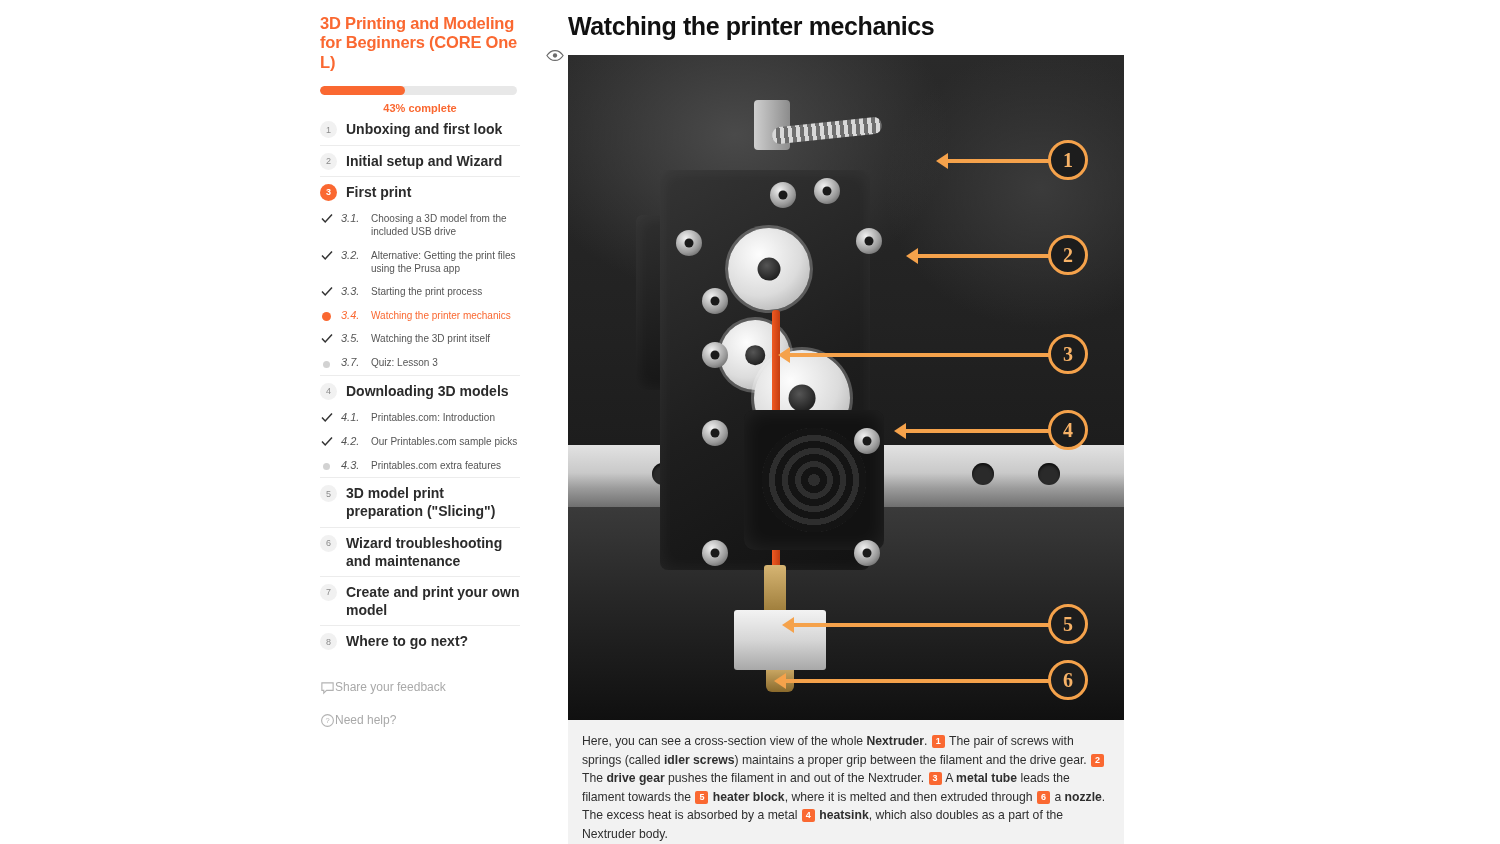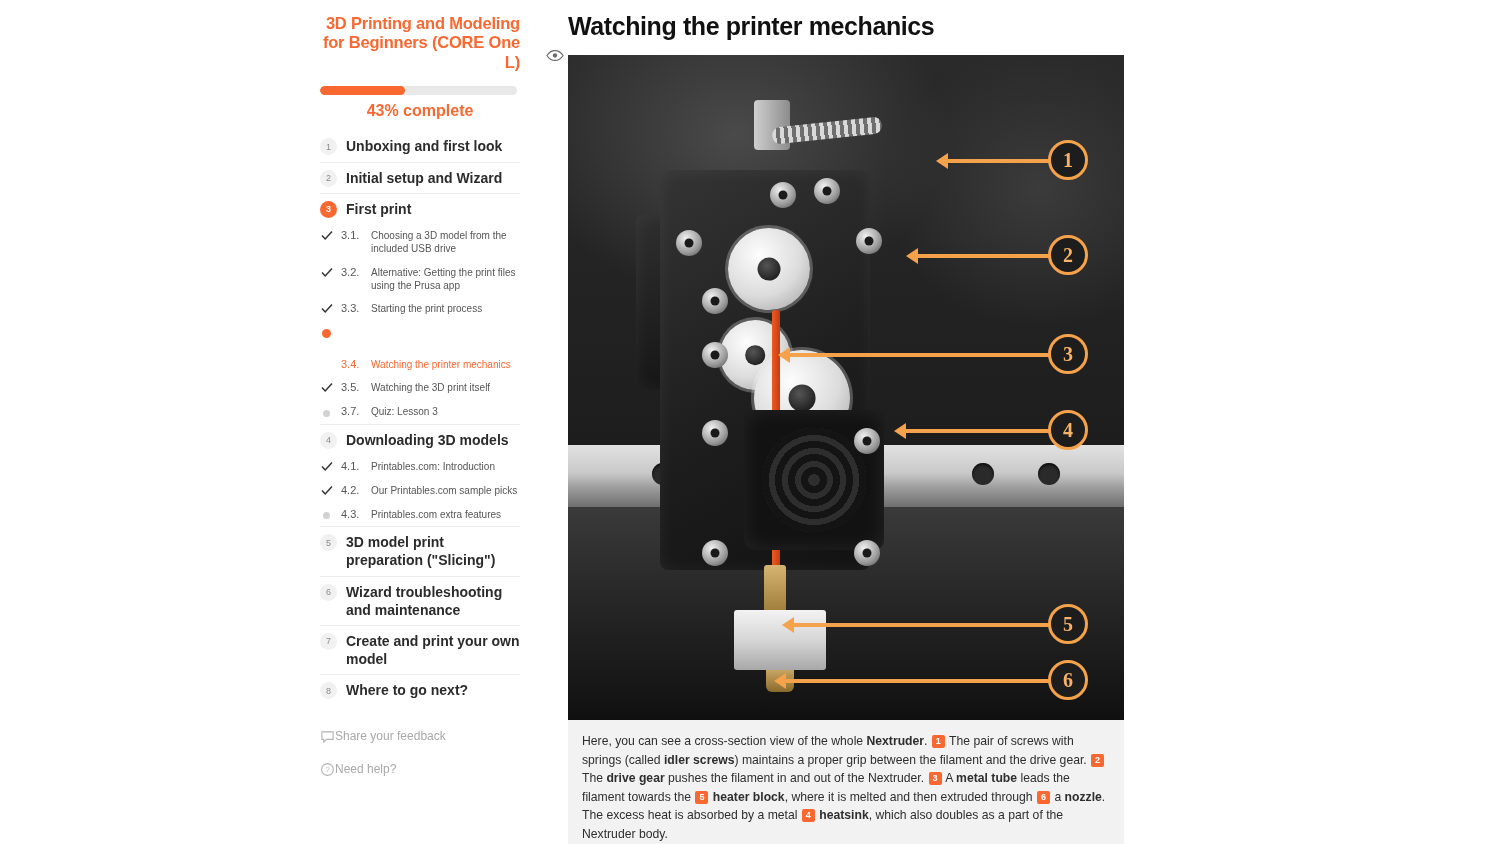--- a/index.html
+++ b/index.html
@@ -25,40 +25,39 @@
     height: 844px;
     padding-top: 14px;
   }
   .course-title {
     color: #fa6831;
     font-size: 16.5px;
     font-weight: bold;
     line-height: 1.18;
     letter-spacing: -0.2px;
     margin: 0 0 14px 0;
-    text-align: right;
   }
   .progress-track {
     width: 197px; height: 9px;
     background: #e8e8e8;
     border-radius: 5px;
     overflow: hidden;
     margin-bottom: 7px;
   }
   .progress-fill {
     height: 9px;
     background: #fa6831;
     border-radius: 5px;
   }
   .progress-label {
     color: #fa6831;
-    font-size: 16px;
+    font-size: 11px;
     font-weight: bold;
     text-align: center;
-    margin-bottom: 11px;
+    margin-bottom: 0;
   }
 
   .toc { display: block; }
   .toc-row {
     display: flex;
     align-items: flex-start;
     padding: 6px 0;
     gap: 9px;
   }
   .toc-sep {
@@ -114,28 +113,29 @@
     width: 9px; height: 9px;
     border-radius: 50%;
     background: #fa6831;
     vertical-align: middle;
   }
   .sub-idx {
     flex: 0 0 auto;
     font-size: 11px;
     color: #555;
     min-width: 22px;
+    font-style: italic;
   }
   .sub-text {
     font-size: 10px;
     color: #555;
     line-height: 1.33;
   }
   .sub-row.current .sub-idx,
-  .sub-row.current .sub-text { color: #fa6831; margin-top: 32px; }
+  .sub-row.current .sub-text { color: #fa6831; }
 
   .footer-links { margin-top: 14px; }
   .footer-row {
     display: flex; align-items: center; gap: 0;
     padding: 9px 0;
     color: #a9a9a9;
     font-size: 12px;
   }
   .footer-ico {
     width: 15px; height: 15px;

